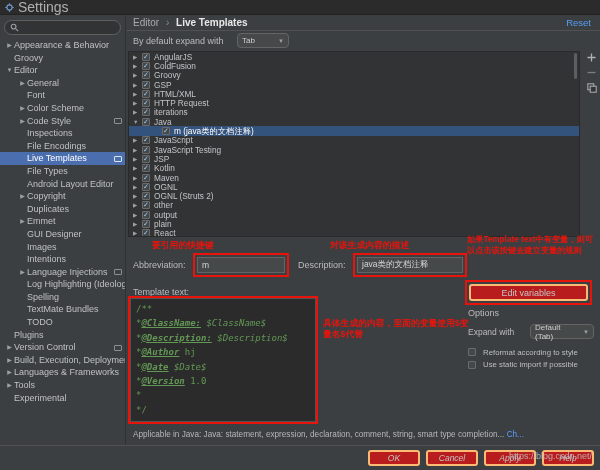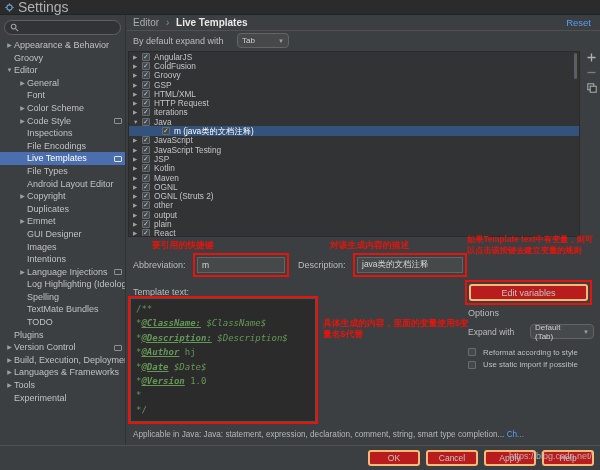--- a/index.html
+++ b/index.html
@@ -77,21 +77,21 @@
   .opt-expand { position:relative; height:15px; margin-bottom:7px; font-size:8.5px; color:#bbb;
                 display:flex; align-items:center; }
   #dd-expand { position:absolute; right:0; top:0; width:64px; height:15px; }
   .opt-row { display:flex; align-items:center; gap:3px; font-size:7.8px; color:#bdbfc1; height:12.5px; white-space:nowrap; }
 
   
   .applicable { position:absolute; left:133px; top:430px; width:458px; font-size:8.2px; color:#b4b6b8;
                 white-space:nowrap; overflow:hidden; }
   .applicable .chlink { color:#589df6; }
   .bottombar { position:absolute; left:0; top:445px; width:600px; height:25px; background:#3c3f41;
-               border-top:1px solid #515151; }
+               border-top:1px solid #515151;font-style:italic; }
   #btnrow { position:absolute; right:6px; top:4px; display:flex; gap:6px; }
   #btnrow .btn { width:52px; height:16px; font-size:8.5px; }
   .wmark { position:absolute; right:8px; top:451px; font-size:9px; color:rgba(190,195,200,0.85); z-index:6; }
 
   
   .rbox { position:absolute; border:2px solid #e8140c; pointer-events:none; z-index:4; }
   .rnote { position:absolute; color:#e8140c; font-size:8.8px; font-weight:bold; line-height:11px; z-index:4; }
 </style>
 </head>
 <body>

